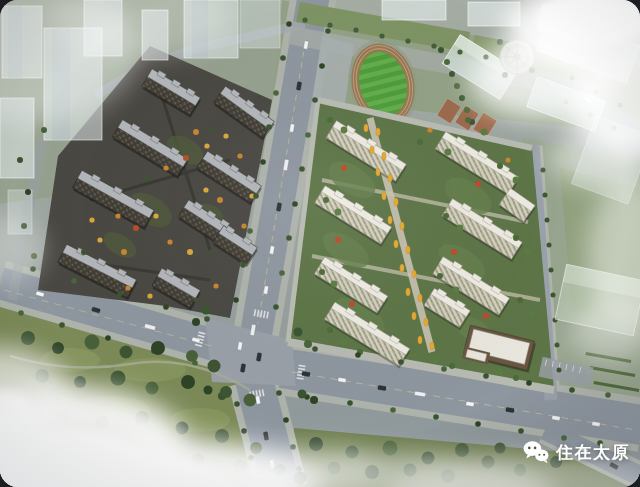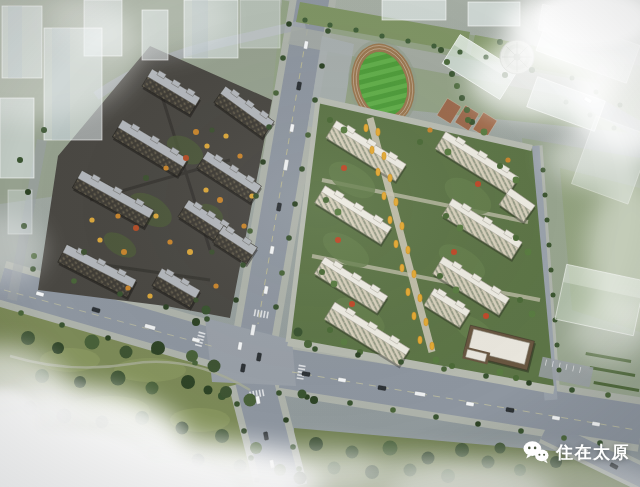--- a/index.html
+++ b/index.html
@@ -1,17 +1,17 @@
 <!DOCTYPE html>
 <html><head>
 <meta charset="utf-8">
 <style>
   html,body{margin:0;padding:0;background:#1c1f22;}
   .stage{position:relative;width:640px;height:487px;overflow:hidden;
-         font-family:"Liberation Sans","DejaVu Sans",sans-serif;background:#d946ef;}
+         font-family:"Liberation Sans","DejaVu Sans",sans-serif;background:#d946ef;border-radius:18px;}
   .stage svg{display:block}
   .watermark{position:absolute;left:523px;top:441px;display:flex;align-items:center;gap:7px;
              color:#ffffff;font-size:17px;font-weight:bold;letter-spacing:1.5px;
              text-shadow:0 1px 5px rgba(20,25,18,.45);user-select:none;}
   .watermark .wx{display:inline-flex;width:26px;height:23px;}
 </style>
 </head>
 <body>
 
 <div class="stage">

